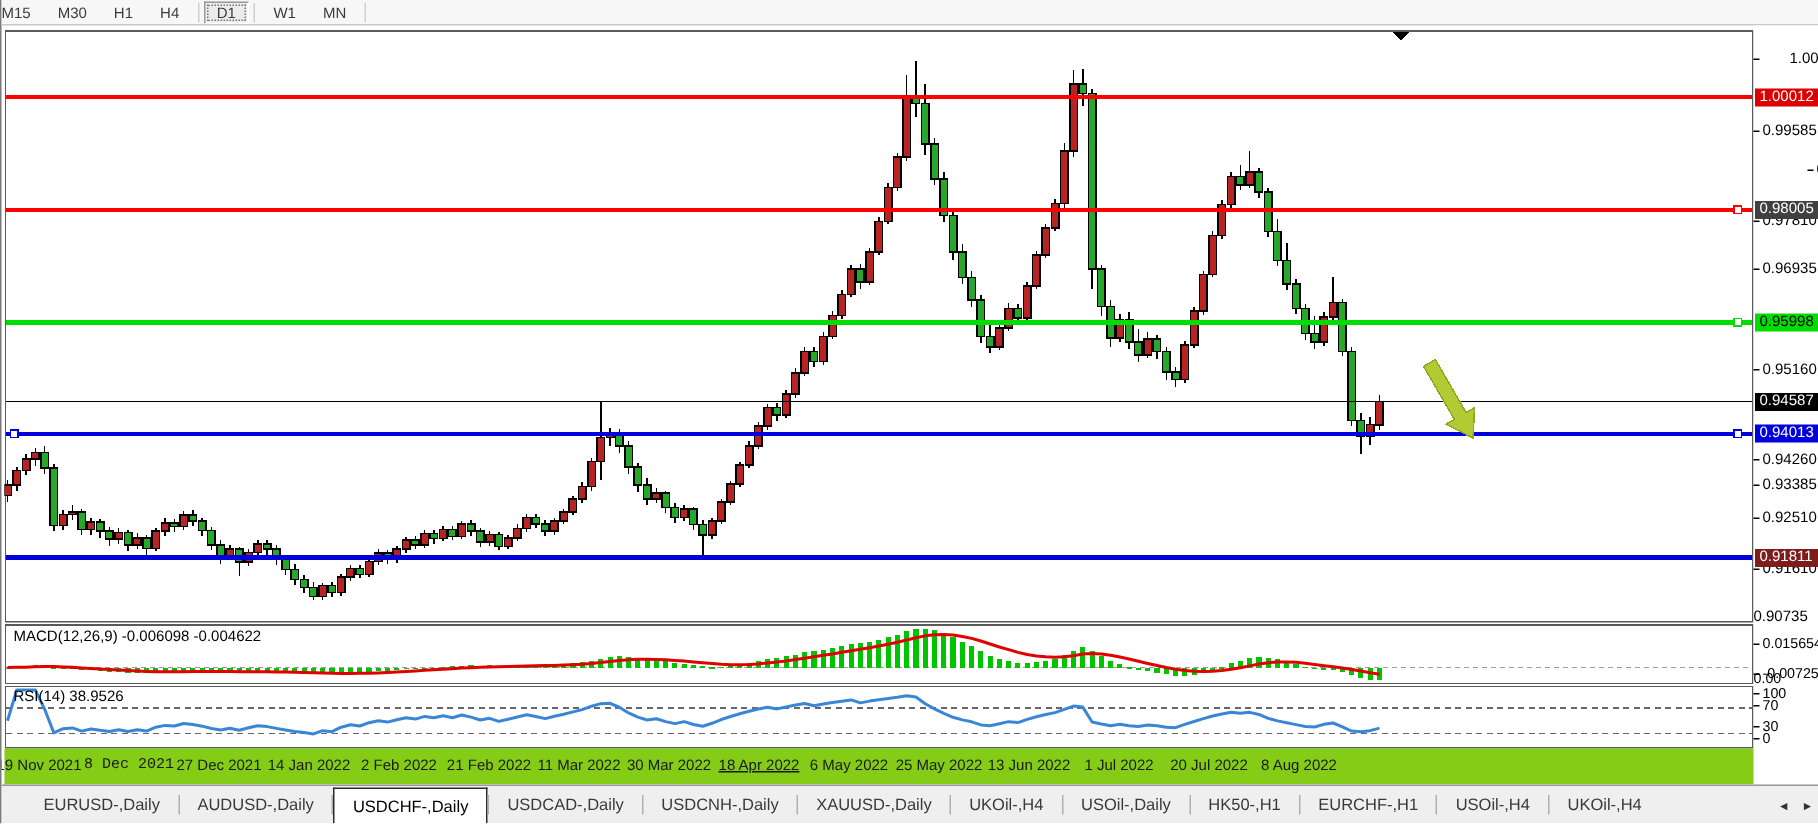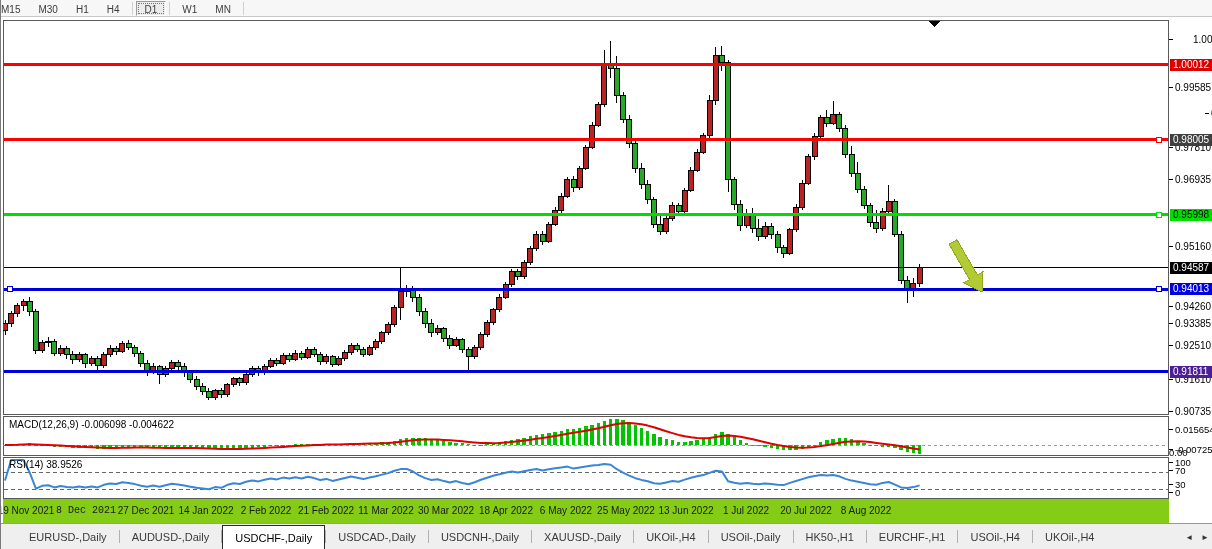--- a/index.html
+++ b/index.html
@@ -585,30 +585,30 @@
         <span>0.93385</span>
       </div>
       <div class="ytick" style="top: 323.03px;">
         <span class="dash"></span>
         <span>0.92510</span>
       </div>
       <div class="ytick" style="top: 356.713px;">
         <span class="dash"></span>
         <span>0.91610</span>
       </div>
-      <div class="ytick" style="top: 389.46px;">
+      <div class="ytick" style="top: 389.46px; flex-direction: column;">
         <span class="dash"></span>
         <span>0.90735</span>
       </div>
       <div class="badge" style="top: 41.7665px; background: rgb(221, 0, 0); color: rgb(255, 255, 255);">1.00012</div>
       <div class="badge" style="top: 116.879px; background: #404040; color: rgb(255, 255, 255);">0.98005</div>
       <div class="badge" style="top: 191.991px; background: rgb(0, 221, 0); color: rgb(0, 0, 0);">0.95998</div>
       <div class="badge" style="top: 244.798px; background: rgb(0, 0, 0); color: rgb(255, 255, 255);">0.94587</div>
       <div class="badge" style="top: 266.28px; background: rgb(0, 0, 221); color: rgb(255, 255, 255);">0.94013</div>
-      <div class="badge" style="top: 348.69px; background: #4c1d95; color: rgb(255, 255, 255);">0.91811</div>
+      <div class="badge" style="top: 348.69px; background: #7f1d1d; color: rgb(255, 255, 255);">0.91811</div>
       <div class="mtick" style="top: 407px;">
         <span class="dash"></span>
         <span>0.015654</span>
       </div>
       <div class="mtick" style="top: 430px; flex-direction: column;">
         <span class="dash"></span>
         <span>0.00</span>
       </div>
       <div class="mtick" style="top: 427px;">
         <span class="dash"></span>
@@ -633,21 +633,21 @@
     </div>
   <div id="date-axis">
       <div class="dlabel" style="left: 23px;">19 Nov 2021</div>
       <div class="dlabel" style="left: 83px; font-family: Liberation Mono, monospace;">8 Dec 2021</div>
       <div class="dlabel" style="left: 143px;">27 Dec 2021</div>
       <div class="dlabel" style="left: 203px;">14 Jan 2022</div>
       <div class="dlabel" style="left: 263px;">2 Feb 2022</div>
       <div class="dlabel" style="left: 323px;">21 Feb 2022</div>
       <div class="dlabel" style="left: 383px;">11 Mar 2022</div>
       <div class="dlabel" style="left: 443px;">30 Mar 2022</div>
-      <div class="dlabel" style="left: 503px;">18 Apr 2022</div>
+      <div class="dlabel" style="left: 503px; text-decoration: underline;">18 Apr 2022</div>
       <div class="dlabel" style="left: 563px;">6 May 2022</div>
       <div class="dlabel" style="left: 623px;">25 May 2022</div>
       <div class="dlabel" style="left: 683px;">13 Jun 2022</div>
       <div class="dlabel" style="left: 743px;">1 Jul 2022</div>
       <div class="dlabel" style="left: 803px;">20 Jul 2022</div>
       <div class="dlabel" style="left: 863px;">8 Aug 2022</div>
     </div>
 
   <div id="tabbar">
       <div class="tab">EURUSD-,Daily</div>

